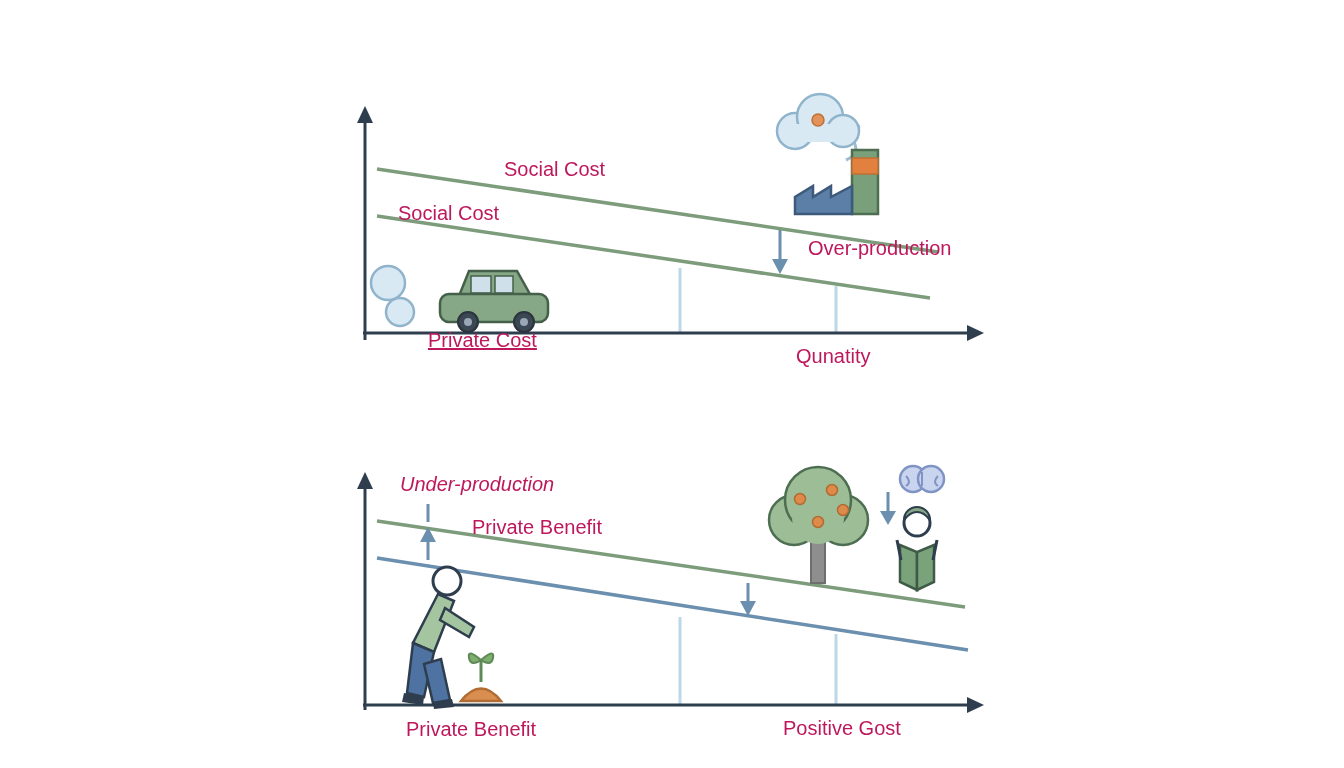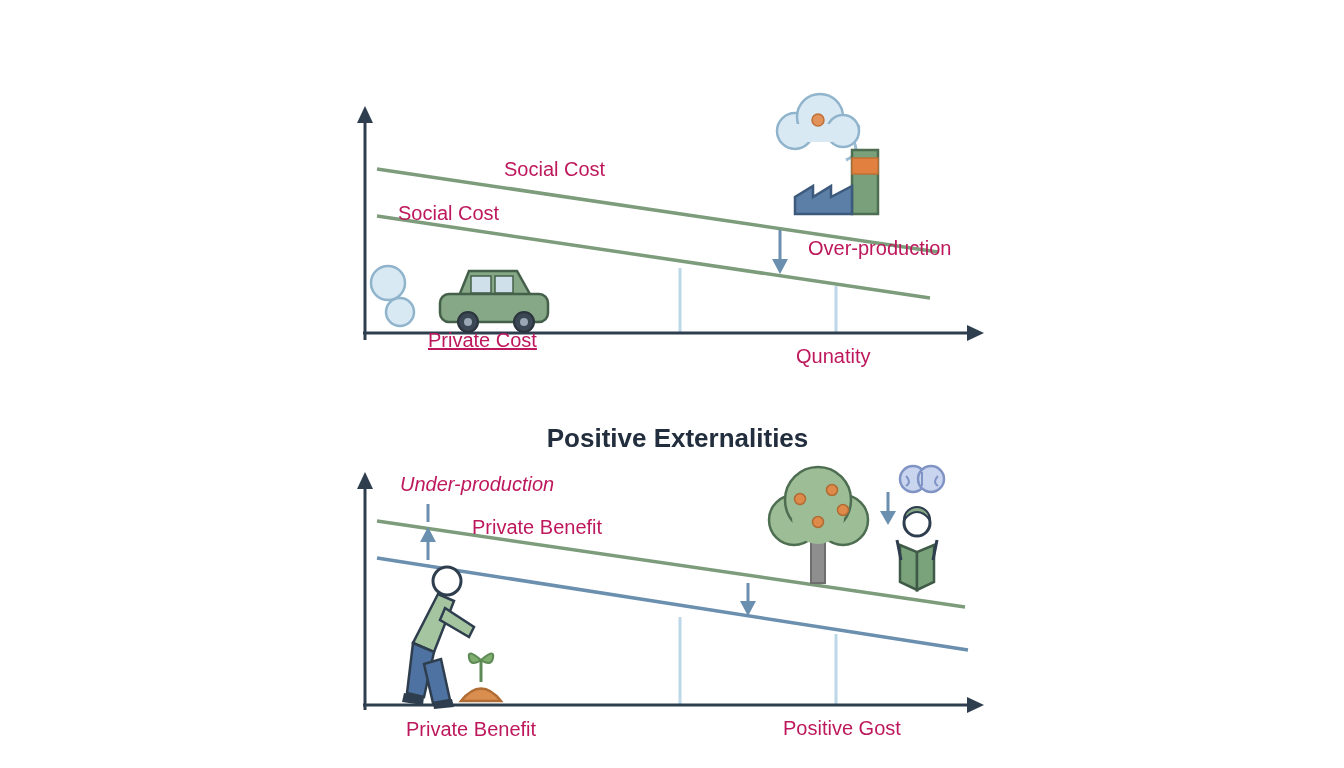--- a/index.html
+++ b/index.html
@@ -174,21 +174,20 @@
   <div class="lbl" style="left:504px;top:158px;">Social Cost</div>
 
   <div class="lbl" style="left:398px;top:202px;">Social Cost</div>
 
   <div class="lbl" style="left:808px;top:237px;">Over-production</div>
 
   <div class="lbl" style="left:428px;top:329px;text-decoration:underline;">Private Cost</div>
 
   <div class="lbl" style="left:796px;top:345px;">Qunatity</div>
 
-  <div class="title" style="left:440px;top:423px;width:475px;">Positive Externalities</div>
 
   <div class="lbl" style="left:400px;top:473px;font-style:italic;">Under-production</div>
 
   <div class="lbl" style="left:472px;top:516px;">Private Benefit</div>
 
   <div class="lbl" style="left:406px;top:718px;">Private Benefit</div>
 
   <div class="lbl" style="left:783px;top:717px;">Positive Gost</div>
 
 </div>

